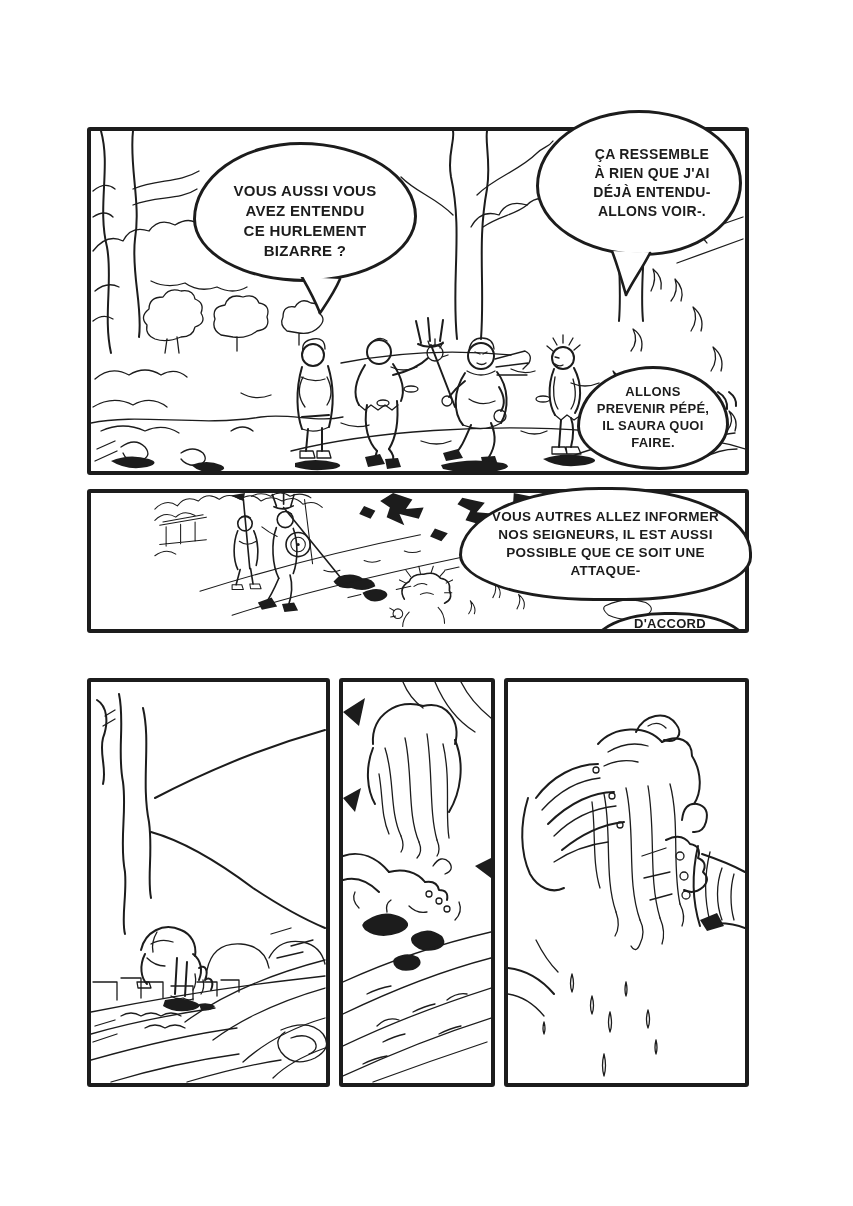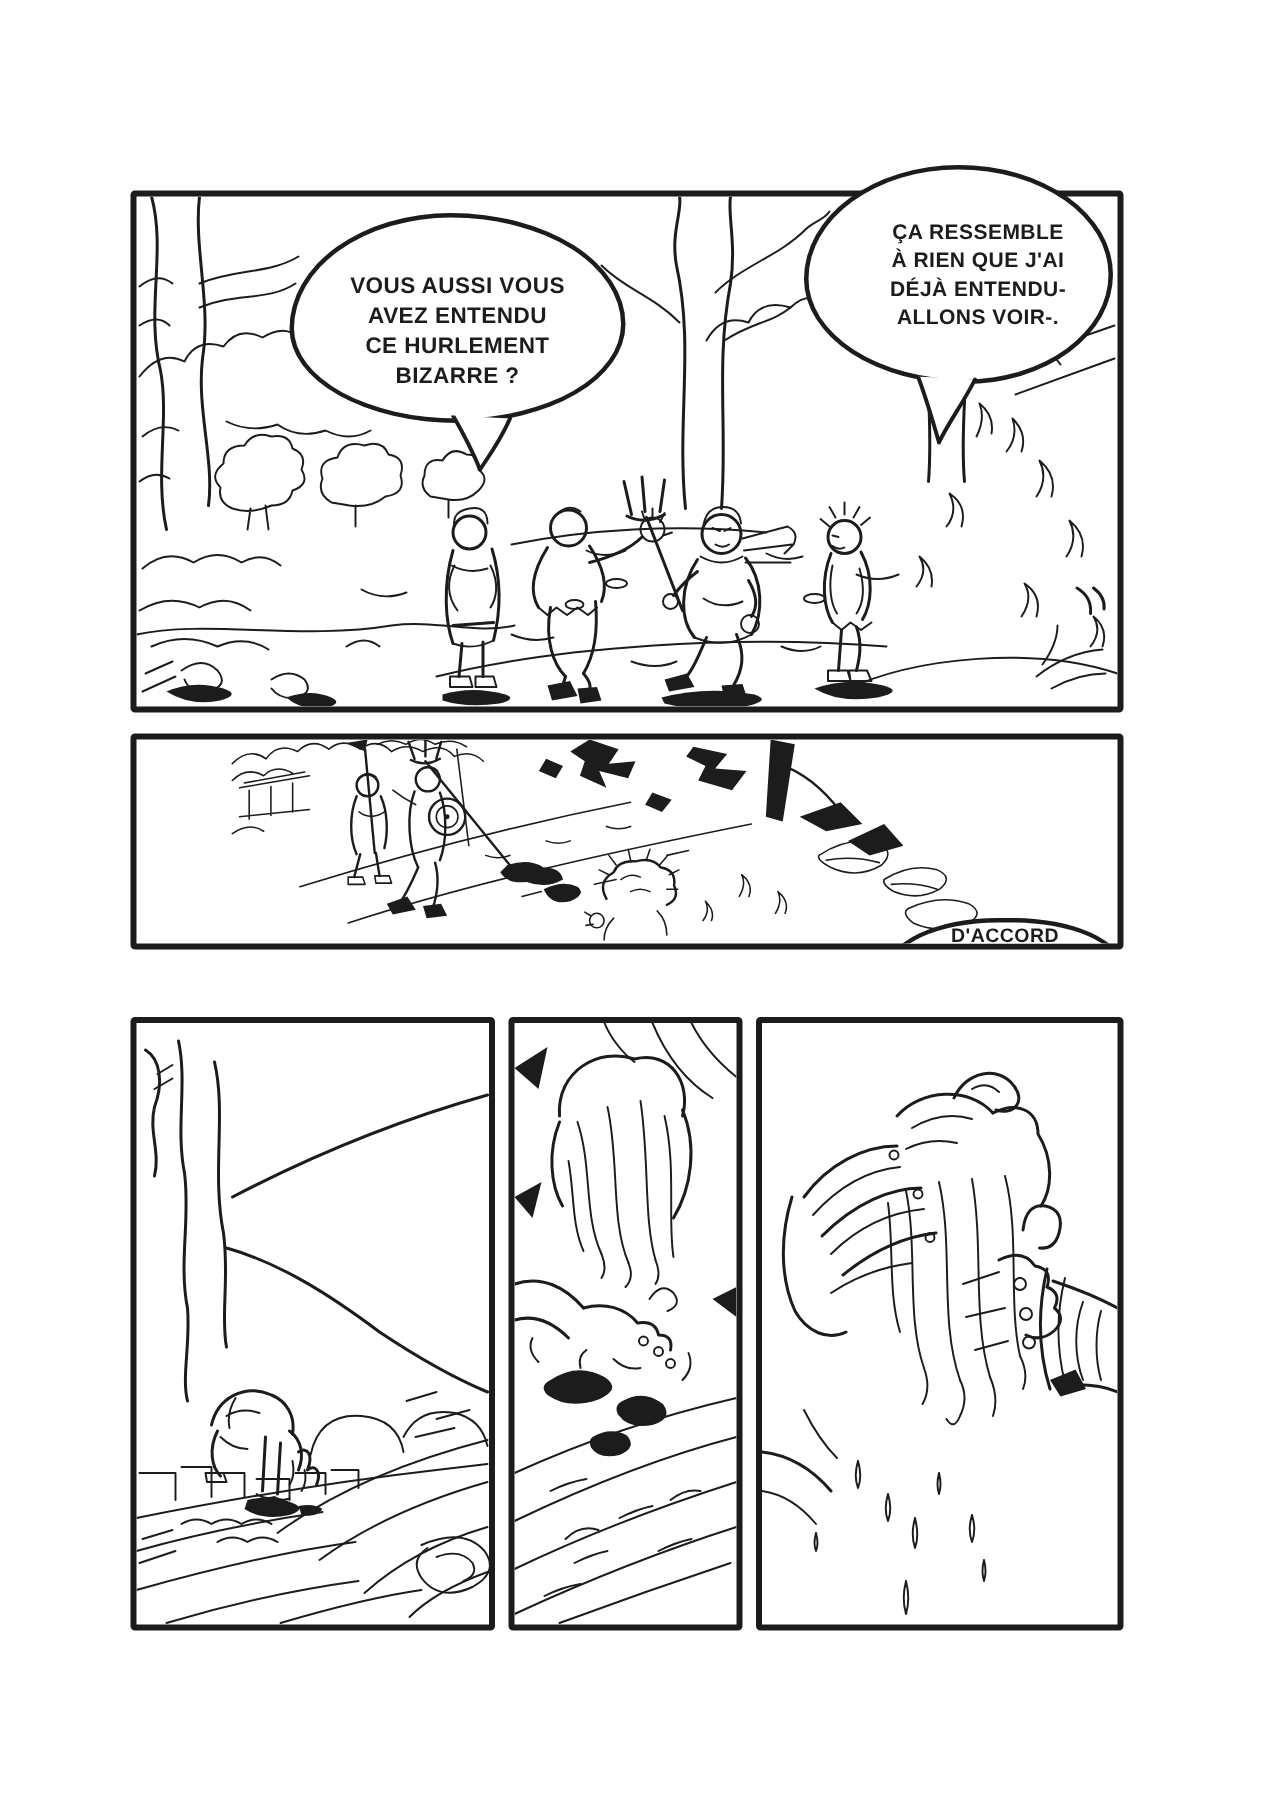--- a/index.html
+++ b/index.html
@@ -300,18 +300,30 @@
     <span>ÇA RESSEMBLE
 À RIEN QUE J'AI
 DÉJÀ ENTENDU-
 ALLONS VOIR-.</span>
   </div>
   <svg class="tail" id="t2" style="left:604px;top:251px" width="50" height="46" viewBox="0 0 50 46">
     <polygon points="8,0 46,2 22,44"></polygon>
     <path d="M8,0 C14,16 18,30 22,44 M46,2 C38,18 28,31 22,44"></path>
   </svg>
 
+  <div class="bubble" id="b3">
+    <span>ALLONS
+PREVENIR PÉPÉ,
+IL SAURA QUOI
+FAIRE.</span>
+  </div>
   <svg class="marks" style="left:714px;top:390px" width="26" height="28" viewBox="0 0 26 28">
     <path d="M4,2 q10,6 9,17 M15,2 q8,6 7,14"></path>
   </svg>
 
+  <div class="bubble" id="b4">
+    <span>VOUS AUTRES ALLEZ INFORMER
+NOS SEIGNEURS, IL EST AUSSI
+POSSIBLE QUE CE SOIT UNE
+ATTAQUE-</span>
+  </div>
 
 </div>
 
 </body></html>

